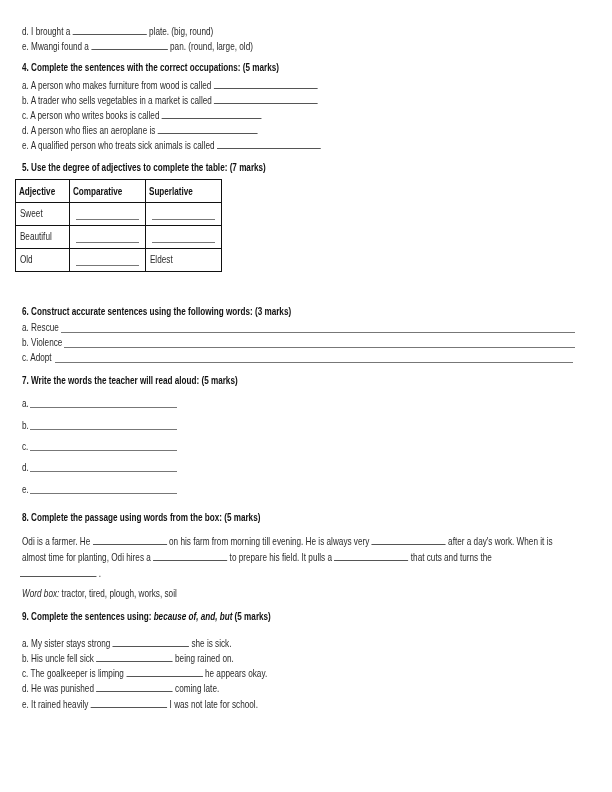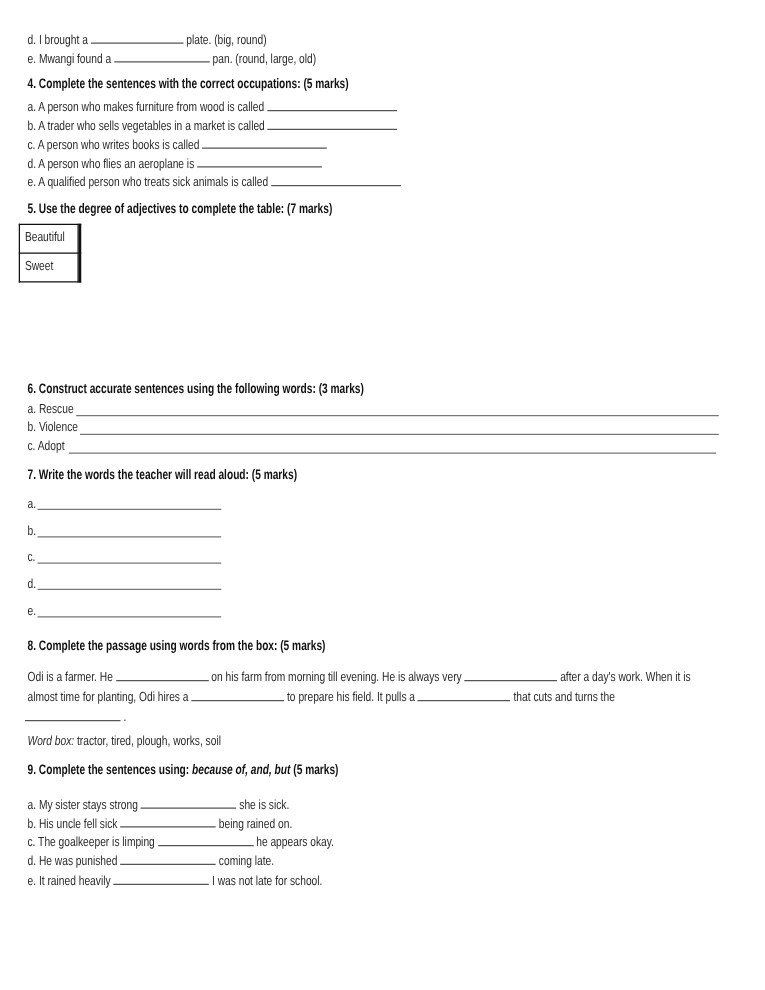--- a/index.html
+++ b/index.html
@@ -31,40 +31,62 @@
 <div class="hd" style="top:61px">4. Complete the sentences with the correct occupations: (5 marks)</div>
 <div class="ln" style="top:78px"><span>a. A person who makes furniture from wood is called</span><span class="blank" style="width:133px"></span></div>
 <div class="ln" style="top:93px"><span>b. A trader who sells vegetables in a market is called</span><span class="blank" style="width:133px"></span></div>
 <div class="ln" style="top:108px"><span>c. A person who writes books is called</span><span class="blank" style="width:128px"></span></div>
 <div class="ln" style="top:123px"><span>d. A person who flies an aeroplane is</span><span class="blank" style="width:128px"></span></div>
 <div class="ln" style="top:138px"><span>e. A qualified person who treats sick animals is called</span><span class="blank" style="width:133px"></span></div>
 
 <div class="hd" style="top:161px">5. Use the degree of adjectives to complete the table: (7 marks)</div>
 <table class="adj">
   <tbody>
+      <tr>
+    <td style="width:47px">
+          <span class="cellh">Adjective</span>
+        </td>
+    <td style="width:75px">
+          <span class="cellh">Comparative</span>
+        </td>
+    <td style="width:75px">
+          <span class="cellh">Superlative</span>
+        </td>
+  </tr>
+  <tr>
+    <td>
+          <span class="cellt">Sweet</span>
+        </td>
+    <td>
+          <span class="cellblank"></span>
+        </td>
+    <td>
+          <span class="cellblank"></span>
+        </td>
+  </tr>
   <tr>
     <td>
           <span class="cellt">Beautiful</span>
         </td>
     <td>
           <span class="cellblank"></span>
         </td>
     <td>
           <span class="cellblank"></span>
         </td>
   </tr>
   <tr>
     <td>
-          <span class="cellt">Sweet</span>
+          <span class="cellt">Old</span>
         </td>
     <td>
           <span class="cellblank"></span>
         </td>
     <td>
-          <span class="cellblank"></span>
+          <span class="cellt">Eldest</span>
         </td>
   </tr>
 </tbody>
   </table>
 
 <div class="hd" style="top:305px">6. Construct accurate sentences using the following words: (3 marks)</div>
 <div class="ln" style="top:321px">a. Rescue</div>
 <div class="full" style="left:61px; width:514px; top:332px"></div>
 <div class="ln" style="top:336px">b. Violence</div>
 <div class="full" style="left:64px; width:511px; top:347px"></div>

